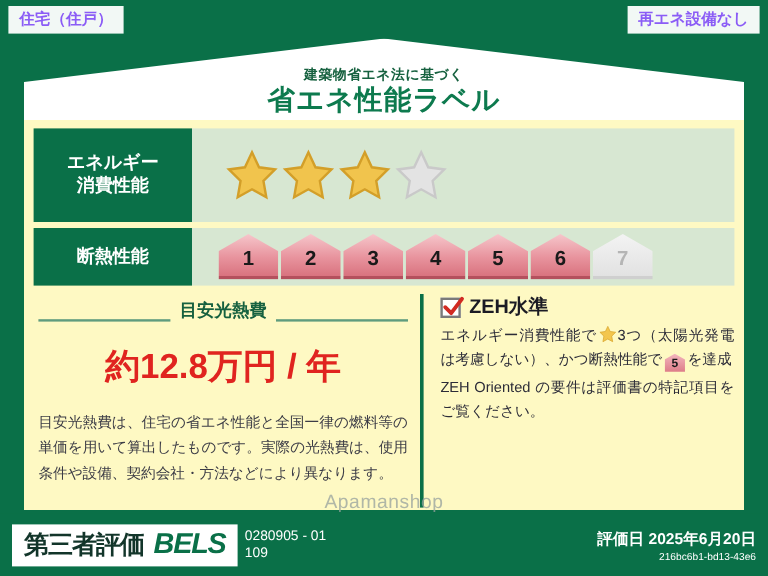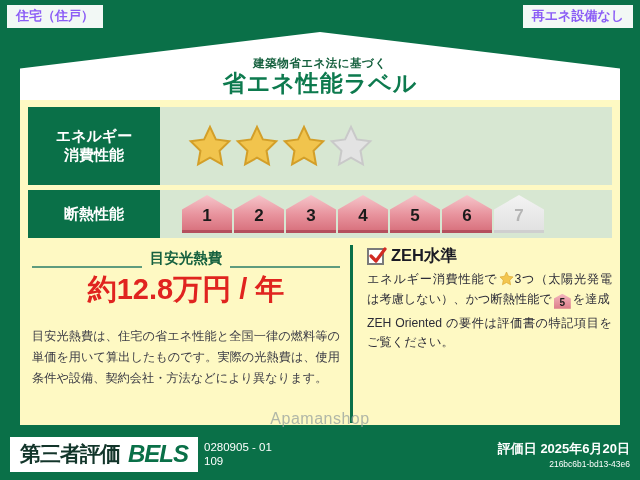--- a/index.html
+++ b/index.html
@@ -118,21 +118,21 @@
     color: #16613f; font-size: 14.5px; font-weight: bold;
     margin-top: 4px;
   }
   .cost-head .rule { flex: 1; height: 2px; background: #5f9c7e; }
   .cost-head .txt { padding: 0 8px; white-space: nowrap; }
   .cost-value {
     text-align: center;
     color: #e0241f;
     font-size: 29px; font-weight: bold;
     letter-spacing: 0px;
-    margin-top: 2px;
+    margin-top: 18px;
   }
   .cost-note {
     margin-top: 16px;
     font-size: 12.2px; color: #3c3c46;
     line-height: 1.72;
     text-align: justify;
   }
 
   .zeh-item { margin-bottom: 4px; }
   .zeh-head { display: flex; align-items: center; }

